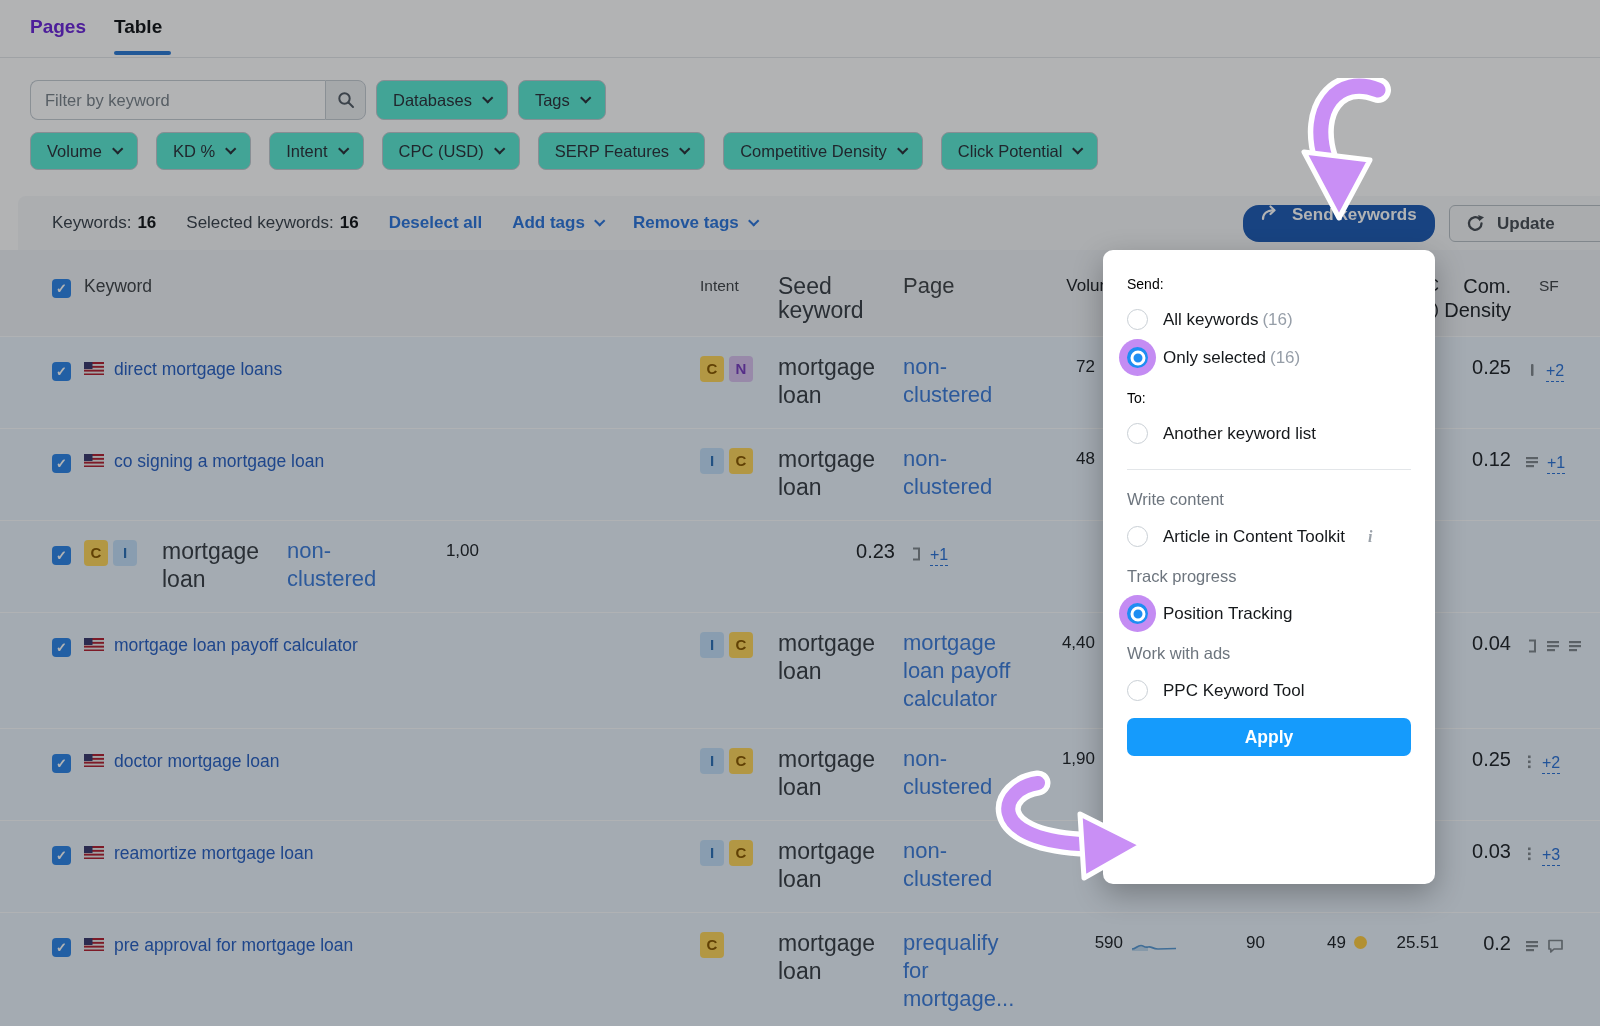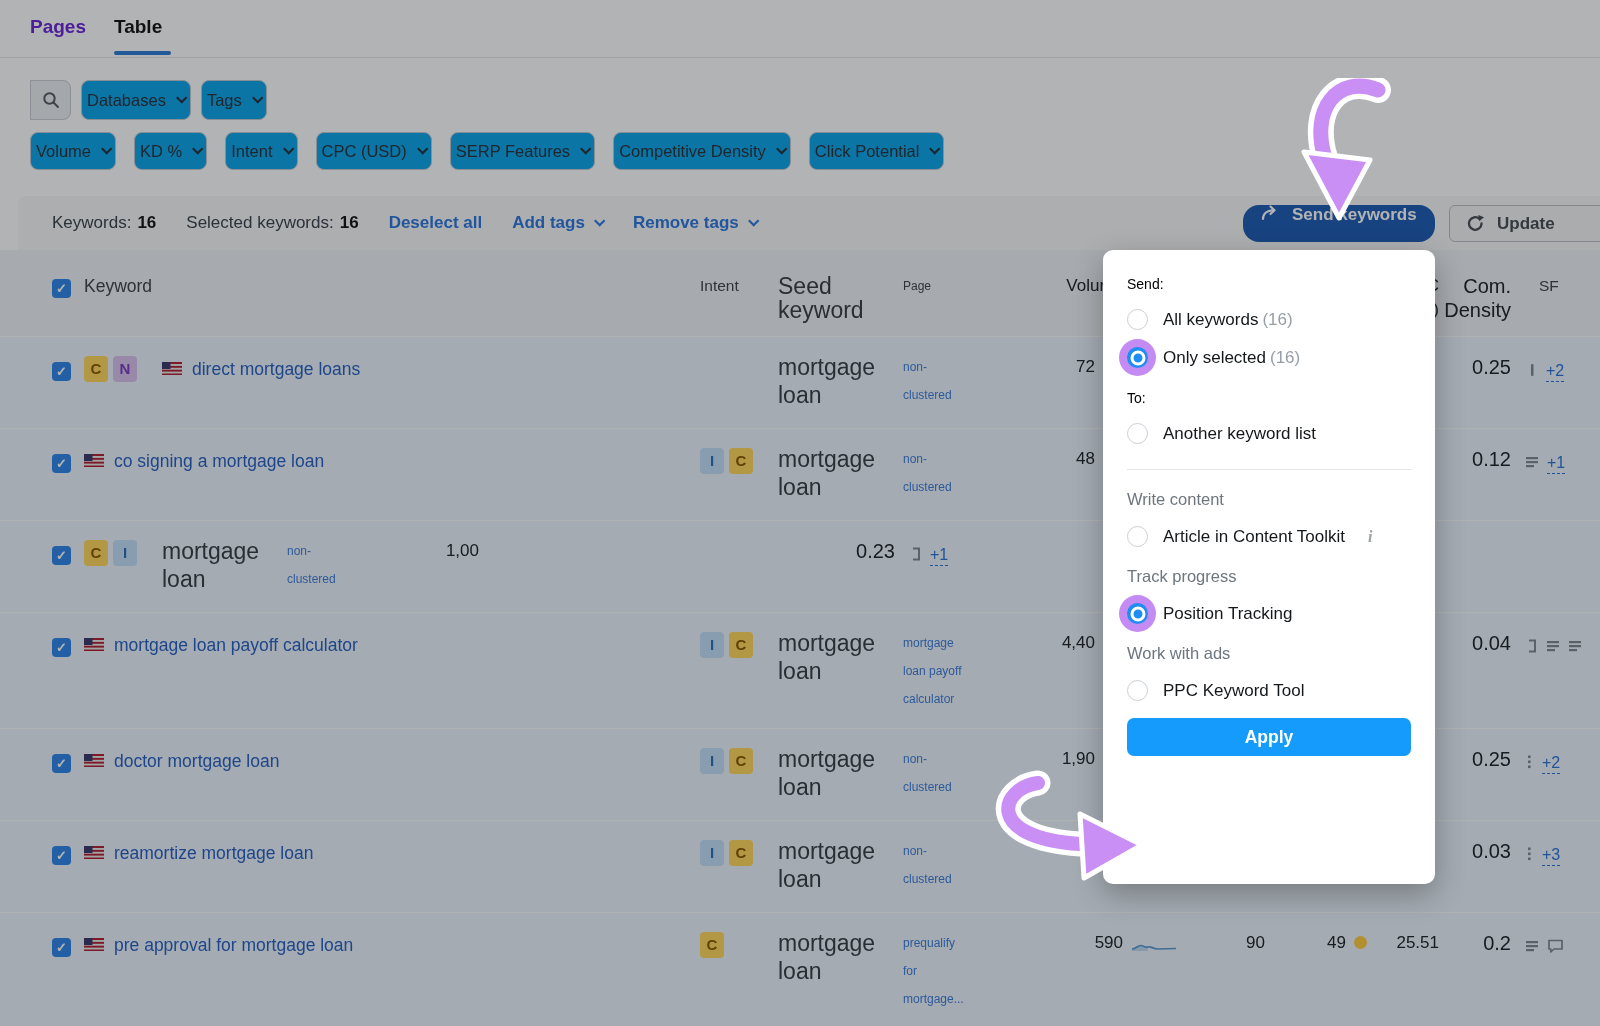--- a/index.html
+++ b/index.html
@@ -13,21 +13,21 @@
   #tab-table { left:114px; }
   .tab-underline { position:absolute; left:114px; top:51px; width:57px; height:4px; background:#2e7cd6; border-radius:2px; }
   .tabs-border { position:absolute; left:0; top:57px; width:100%; height:1px; background:#e4e7ea; }
 
   
   .filters-row1 { position:absolute; left:30px; top:80px; display:flex; align-items:center; }
   .filters-row2 { position:absolute; left:30px; top:132px; display:flex; align-items:center; gap:18px; }
   .kw-input { width:295px; height:40px; border:1px solid #c5ccd3; border-right:none; border-radius:8px 0 0 8px; padding:0 14px; font-size:16.5px; font-family:"Liberation Sans",sans-serif; color:#3a424a; background:#fff; }
   .kw-input::placeholder { color:#7b848c; }
   .search-btn { width:41px; height:40px; border:1px solid #c5ccd3; border-radius:0 8px 8px 0; background:#edeff1; display:flex; align-items:center; justify-content:center; cursor:pointer; }
-  .chip { display:inline-flex; align-items:center; gap:11px; height:40px; padding:0 5px; border:1px solid #c3cad1; border-radius:8px; font-size:16.5px; color:#2c343c; background:#0ea5e9; cursor:pointer; white-space:nowrap; }
+  .chip { display:inline-flex; align-items:center; gap:11px; height:40px; padding:0 16px; border:1px solid #c3cad1; border-radius:8px; font-size:16.5px; color:#2c343c; background:#5eead4; cursor:pointer; white-space:nowrap; }
   .filters-row2 .chip { height:38px; }
   .filters-row1 .chip { margin-left:10px; }
   .chev { width:8px; height:8px; border-right:2.2px solid currentColor; border-bottom:2.2px solid currentColor; transform:rotate(45deg) translate(-1px,-2px); display:inline-block; }
 
   
   .card-toolbar { position:absolute; left:18px; top:196px; width:1582px; height:54px; background:#f7f8fa; border-radius:8px 0 0 0; }
   .tb-left { position:absolute; left:34px; top:0; height:54px; display:flex; align-items:center; gap:30px; font-size:17px; }
   .tb-stat { color:#3c454e; }
   .tb-stat b { color:#14171a; margin-left:6px; }
   .tb-link { color:#2f78dd; font-weight:600; cursor:pointer; display:inline-flex; align-items:center; gap:10px; }
@@ -43,21 +43,21 @@
   .cell { padding-top:16px; line-height:28px; }
   .thead .cell { padding-top:24px; line-height:24px; }
   .c-check { width:84px; padding-left:52px; padding-top:20px; }
   .thead .c-check { padding-top:26px; }
   .c-kw { flex:0 0 616px; display:flex; align-items:flex-start; gap:10px; font-size:17.5px; padding-top:18px; }
   .c-kw .flag { margin-top:7px; flex:none; }
   .thead .c-kw { padding-top:24px; }
   .c-intent { width:78px; padding-top:18px; white-space:nowrap; }
   .thead .c-intent { padding-top:24px; }
   .c-seed { width:125px; font-size:23px; color:#3a4047; padding-right:22px; }
-  .c-page { width:135px; font-size:12px; padding-right:12px; }
+  .c-page { width:135px; font-size:22px; padding-right:12px; }
   .c-vol { width:85px; text-align:right; font-size:17px; color:#22262b; padding-right:28px; }
   .trow.full .c-vol, .thead .c-vol { padding-right:0; }
   .c-trend { width:64px; display:flex; justify-content:center; padding-top:24px; }
   .c-gd { width:78px; text-align:right; font-size:17px; color:#22262b; }
   .c-kd { width:102px; text-align:right; font-size:17px; color:#22262b; white-space:nowrap; }
   .c-cpc { width:72px; text-align:right; font-size:17px; color:#22262b; }
   .c-den { width:72px; text-align:right; font-size:20px; color:#22262b; }
   .c-sf { flex:1; padding-left:14px; display:flex; align-items:flex-start; gap:7px; padding-top:22px; white-space:nowrap; }
   .thead .c-sf { padding-left:28px; padding-top:24px; }
   .checkbox { width:19px; height:19px; background:#2f86e8; border-radius:4px; color:#fff; font-size:13px; font-weight:700; display:inline-flex; align-items:center; justify-content:center; cursor:pointer; line-height:1; }
@@ -96,20 +96,21 @@
 <body>
 
 <div id="screen">
 
   <div class="tab" id="tab-pages">Pages</div>
   <div class="tab active" id="tab-table">Table</div>
   <div class="tab-underline"></div>
   <div class="tabs-border"></div>
 
   <div class="filters-row1">
+    <input class="kw-input" placeholder="Filter by keyword" style="">
     <button class="search-btn">
       <svg width="18" height="18" viewBox="0 0 18 18">
           <circle cx="7.5" cy="7.5" r="5.2" fill="none" stroke="#545e68" stroke-width="2"></circle>
           <line x1="11.5" y1="11.5" x2="16" y2="16" stroke="#545e68" stroke-width="2" stroke-linecap="round"></line>
         </svg>
     </button>
     <span id="chips-row1"><span class="chip">
           <span>Databases</span>
           <span class="chev"></span>
         </span><span class="chip">
@@ -190,31 +191,31 @@
     <div class="cell c-gd"></div>
     <div class="cell c-kd"></div>
     <div class="cell c-cpc"><span>CPC</span><br><span>(USD)</span></div>
     <div class="cell c-den"><span>Com.</span><br><span>Density</span></div>
     <div class="cell c-sf">SF</div>
   </div>
 
   <div class="tbody" id="tbody">
       <div class="trow">
         <div class="cell c-check"><span class="checkbox">✓</span></div>
+        <div class="cell c-kw">
+          <svg class="flag" width="20" height="13" viewBox="0 0 20 13">
+            <rect width="20" height="13" fill="#b22234"></rect>
+            <rect y="2" width="20" height="1.9" fill="#e8e9ea"></rect>
+            <rect y="5.8" width="20" height="1.9" fill="#e8e9ea"></rect>
+            <rect y="9.6" width="20" height="1.9" fill="#e8e9ea"></rect>
+            <rect width="8.5" height="7" fill="#3c3b6e"></rect>
+          </svg>
+          <a class="kw-link">direct mortgage loans</a>
+        </div>
         <div class="cell c-intent"><span class="badge badge-C">C</span><span class="badge badge-N">N</span></div>
-        <div class="cell c-kw">
-          <svg class="flag" width="20" height="13" viewBox="0 0 20 13">
-            <rect width="20" height="13" fill="#b22234"></rect>
-            <rect y="2" width="20" height="1.9" fill="#e8e9ea"></rect>
-            <rect y="5.8" width="20" height="1.9" fill="#e8e9ea"></rect>
-            <rect y="9.6" width="20" height="1.9" fill="#e8e9ea"></rect>
-            <rect width="8.5" height="7" fill="#3c3b6e"></rect>
-          </svg>
-          <a class="kw-link">direct mortgage loans</a>
-        </div>
         <div class="cell c-seed">mortgage loan</div>
         <div class="cell c-page"><a class="page-link">non-<br>clustered</a></div>
         <div class="cell c-vol">72</div>
         <div class="cell c-trend"></div>
         <div class="cell c-gd"></div>
         <div class="cell c-kd"></div>
         <div class="cell c-cpc"></div>
         <div class="cell c-den">0.25</div>
         <div class="cell c-sf">
           <svg class="sf-ic" width="14" height="16" viewBox="0 0 14 16">

